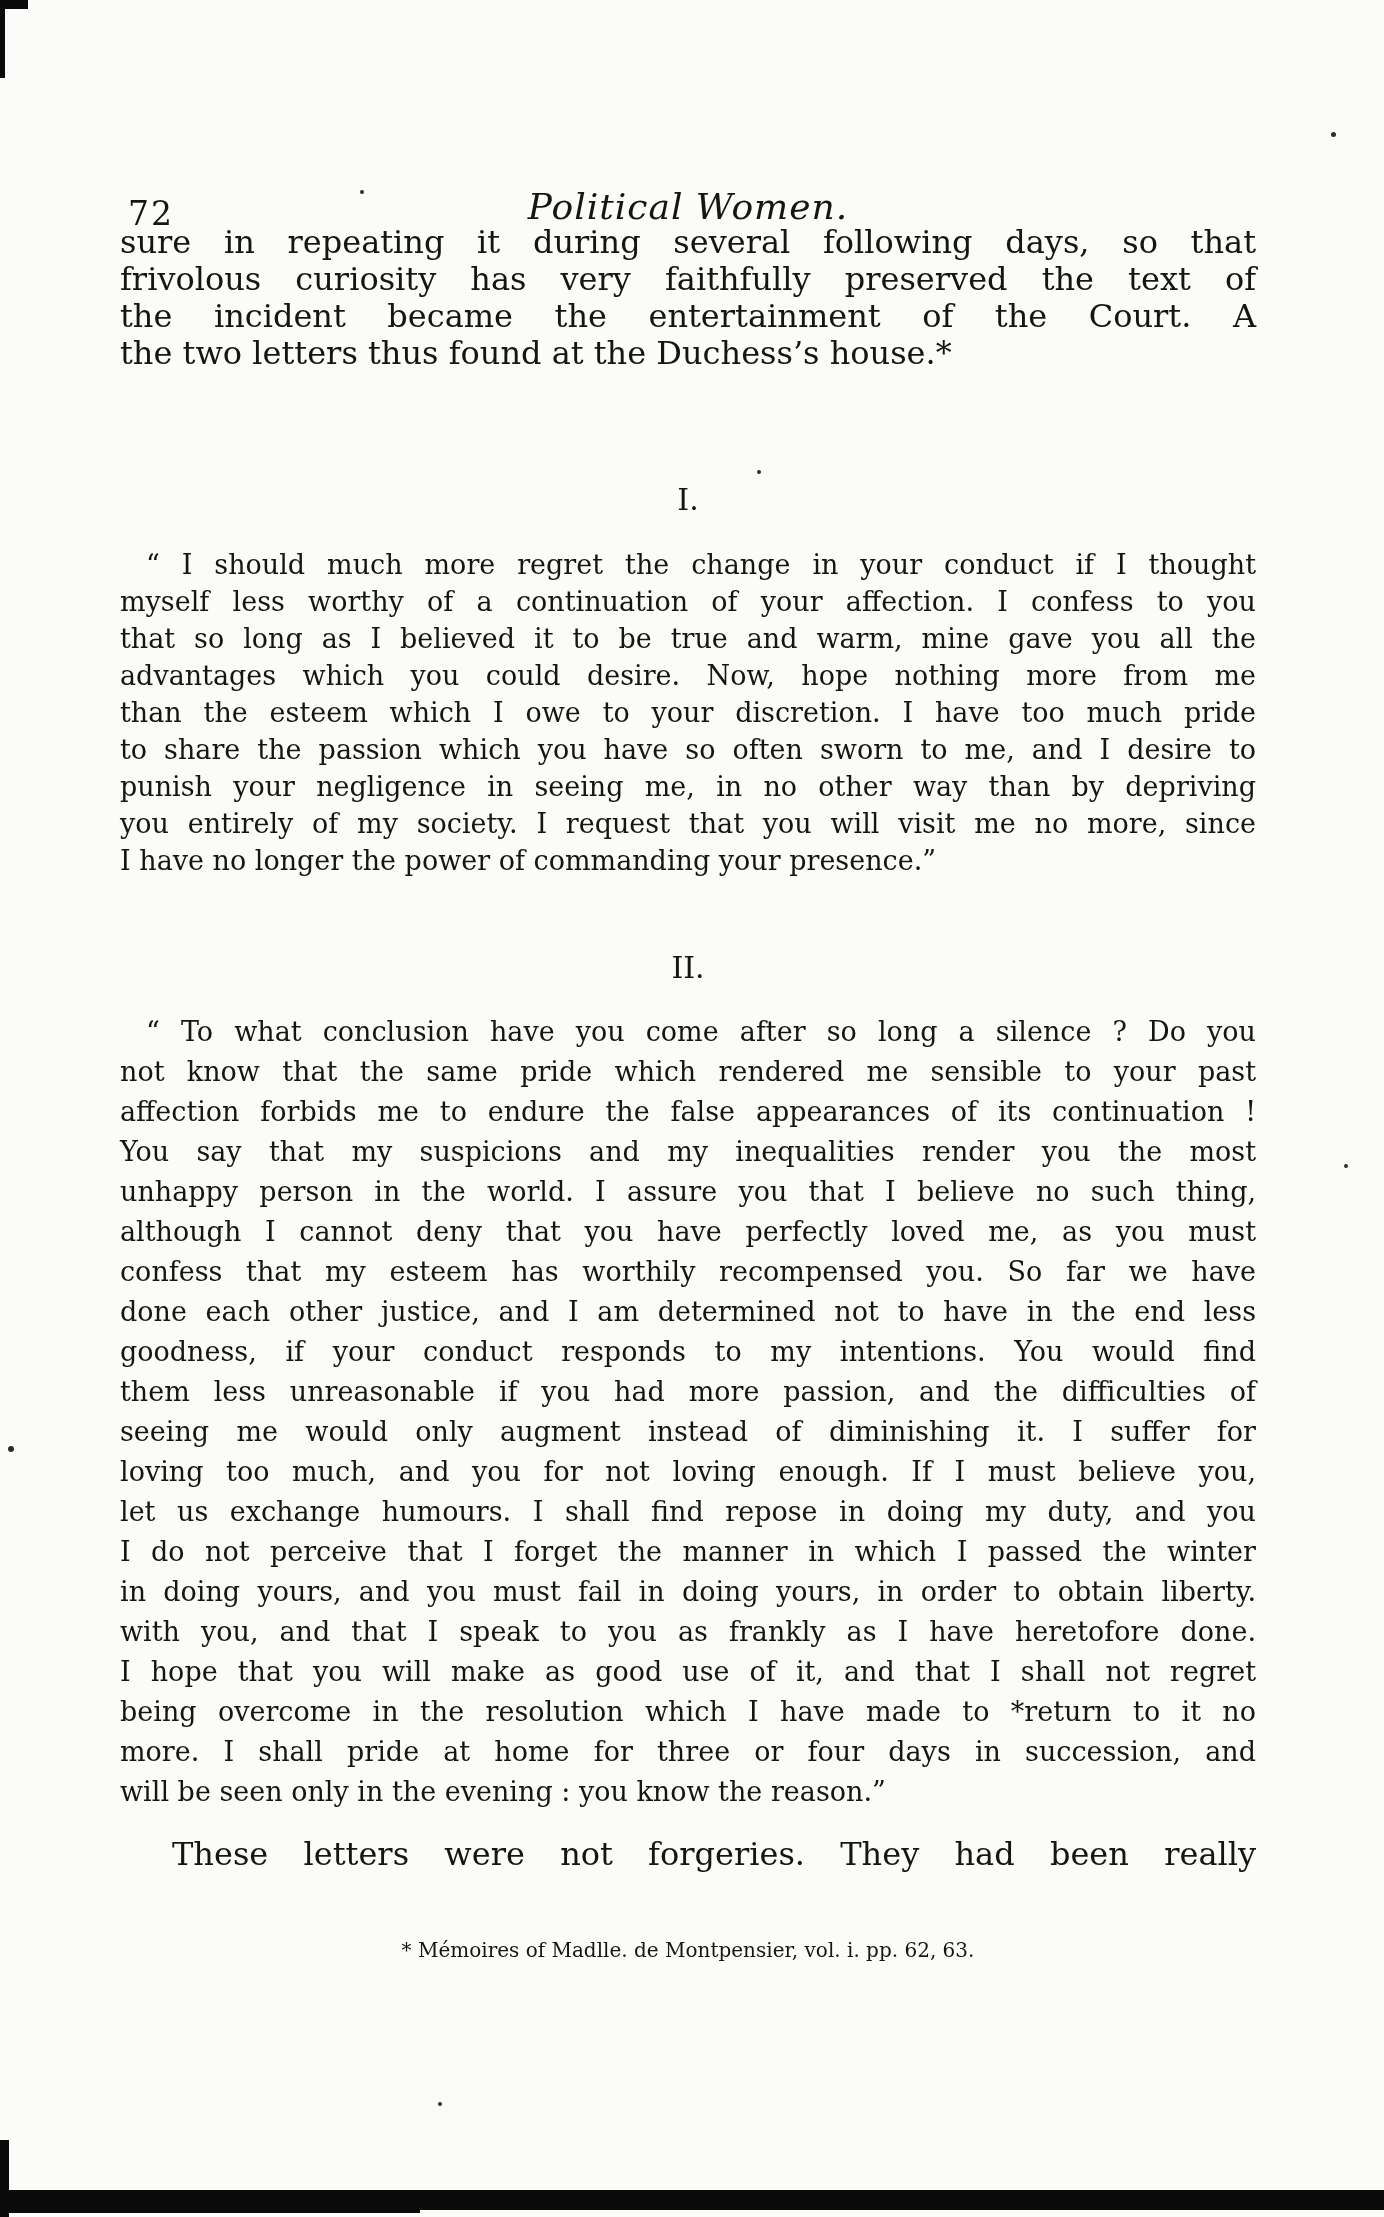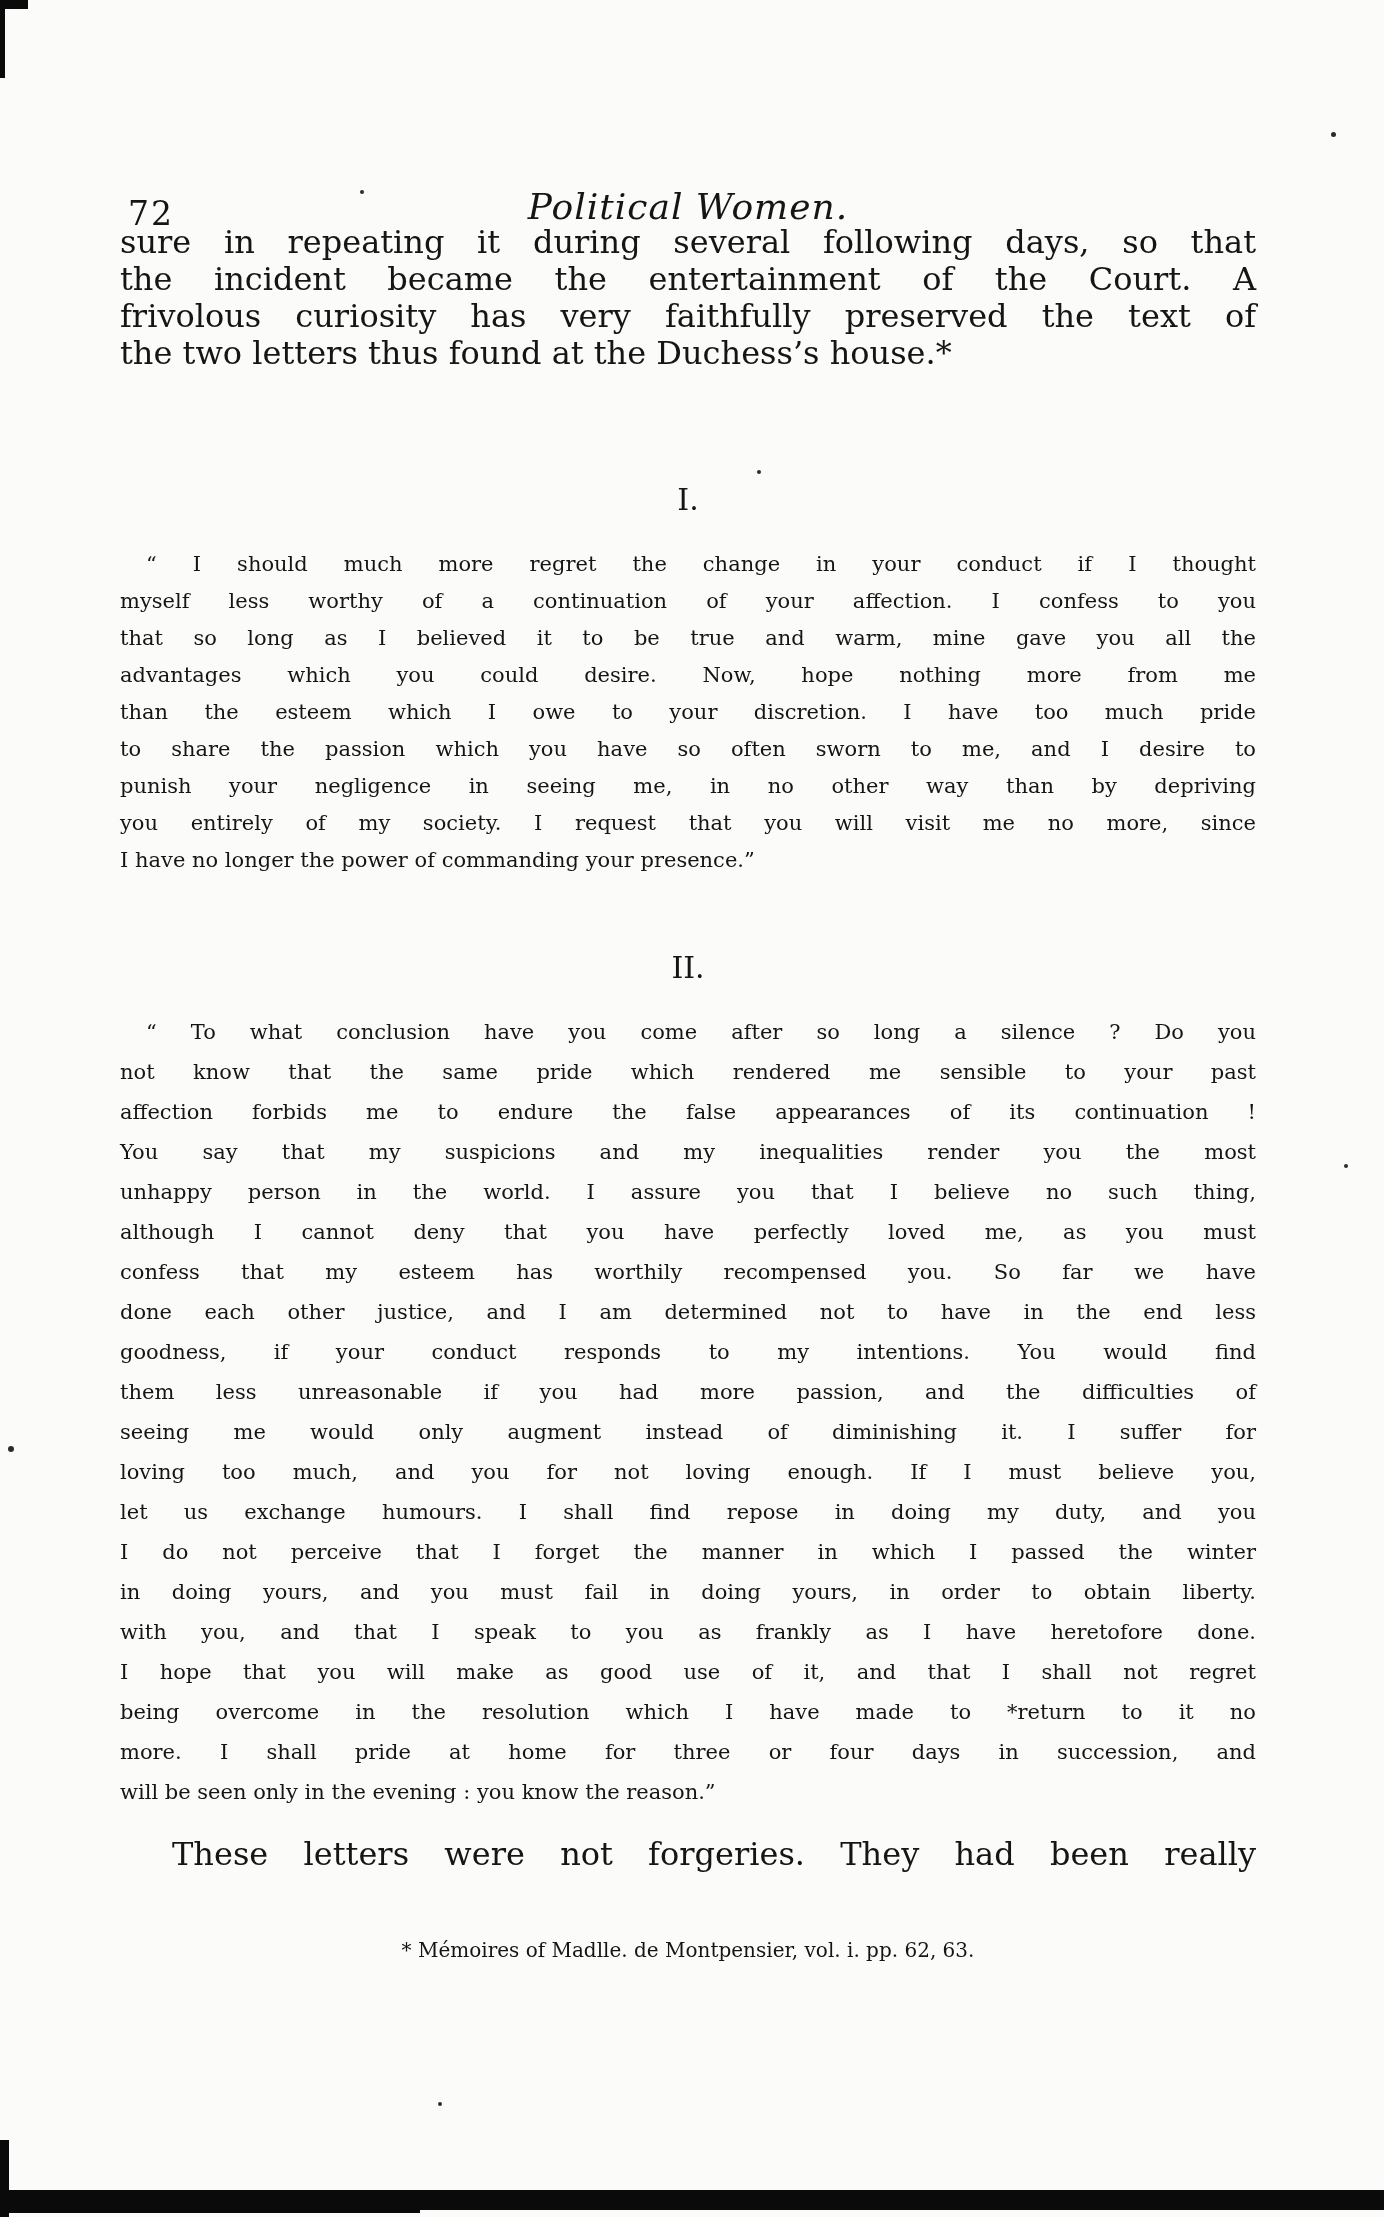--- a/index.html
+++ b/index.html
@@ -36,21 +36,21 @@
   .intro { top: 224px; font-size: 32px; line-height: 37px; }
   .intro .line:last-child { text-align-last: left; }
 
   .section-heading {
     position: absolute; left: 120px; width: 1136px;
     text-align: center; font-size: 30px;
   }
   .heading-1 { top: 482px; }
   .heading-2 { top: 950px; }
 
-  .letter { font-size: 21px; }
+  .letter { font-size: 27px; }
   .letter-1 { top: 546px; line-height: 37px; }
   .letter-2 { top: 1012px; line-height: 40px; }
   .letter .line:first-child { text-indent: 26px; }
   .letter .line:last-child { text-align-last: left; }
 
   .closing {
     top: 1834px; font-size: 32px; line-height: 40px;
     text-indent: 52px;
     text-align: justify; text-align-last: justify;
   }
@@ -70,22 +70,22 @@
 
 <div class="page">
 
   <div class="column header-row">
     <span class="page-number">72</span>
     <div class="running-title">Political Women.</div>
   </div>
 
   <div class="column intro">
       <div class="line">sure in repeating it during several following days, so that</div>
+      <div class="line">frivolous curiosity has very faithfully preserved the text of</div>
       <div class="line">the incident became the entertainment of the Court.  A</div>
-      <div class="line">frivolous curiosity has very faithfully preserved the text of</div>
       <div class="line">the two letters thus found at the Duchess’s house.*</div>
     </div>
 
   <div class="section-heading heading-1">I.</div>
   <div class="column letter letter-1">
       <div class="line">“ I should much more regret the change in your conduct if I thought</div>
       <div class="line">myself less worthy of a continuation of your affection.  I confess to you</div>
       <div class="line">that so long as I believed it to be true and warm, mine gave you all the</div>
       <div class="line">advantages which you could desire.  Now, hope nothing more from me</div>
       <div class="line">than the esteem which I owe to your discretion.  I have too much pride</div>

